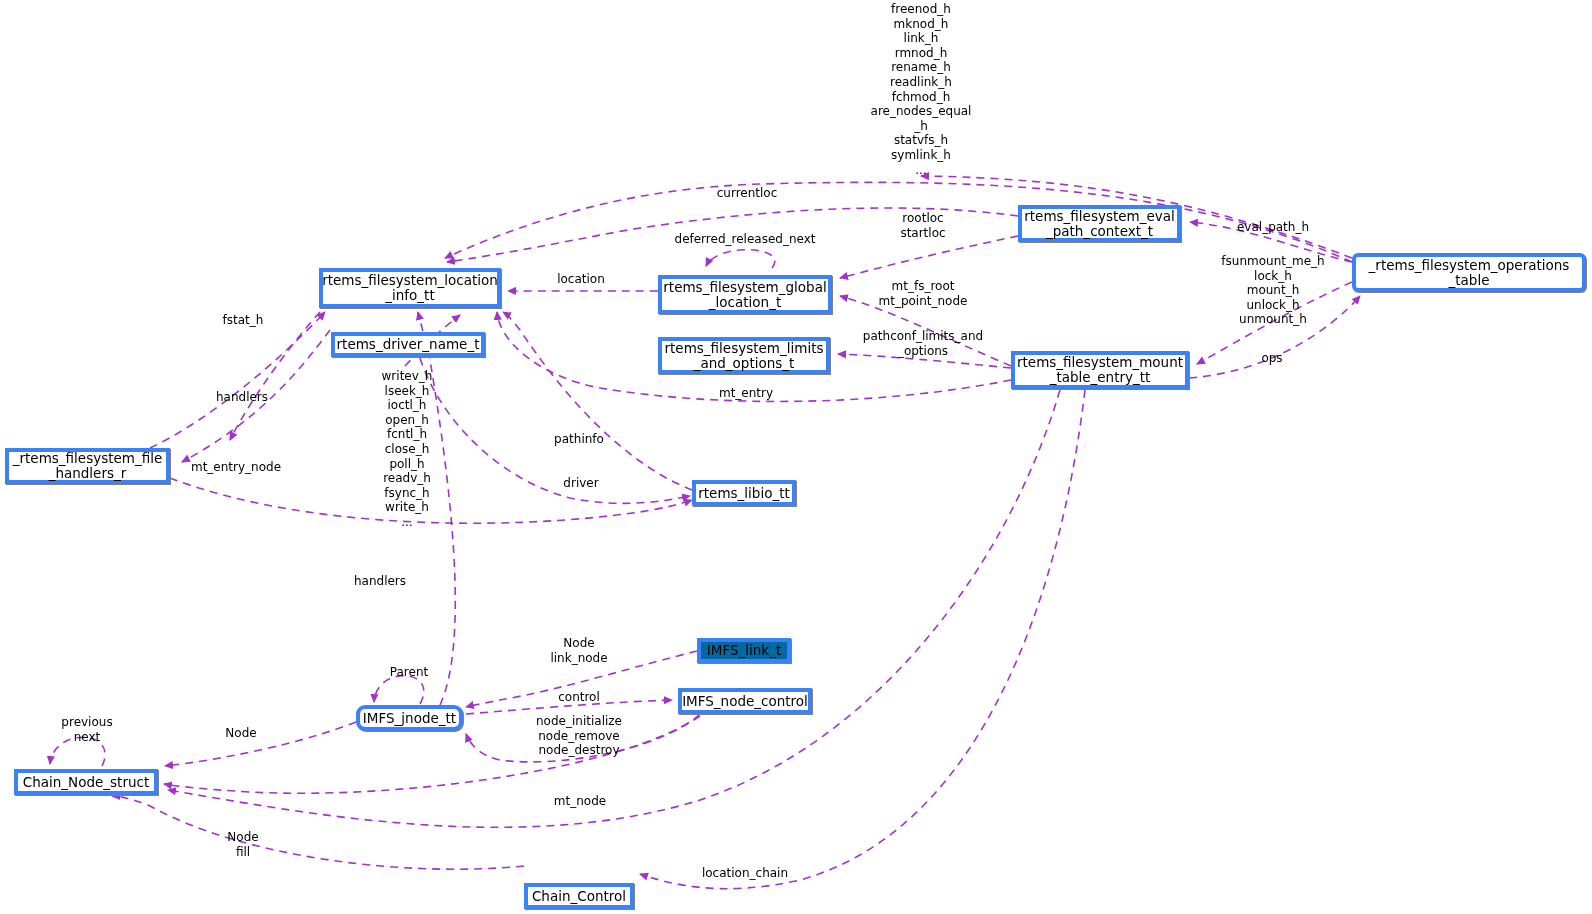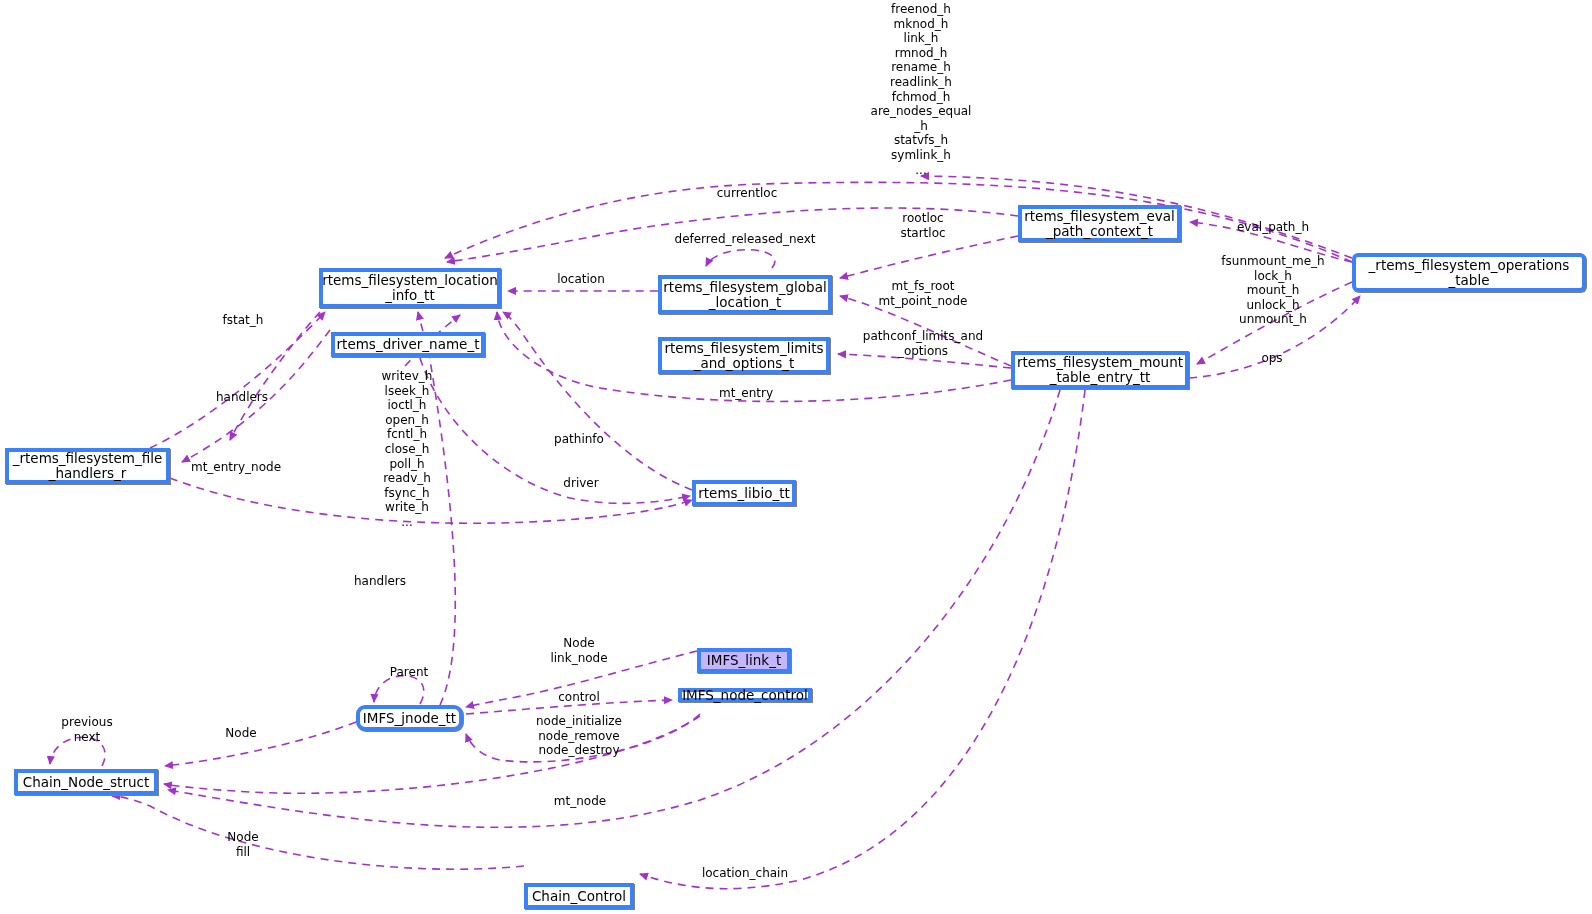--- a/index.html
+++ b/index.html
@@ -15,21 +15,21 @@
     font-size:13.5px;
     line-height:15px;
     text-align:center;
     display:flex;
     align-items:center;
     justify-content:center;
     white-space:pre-line;
     box-shadow:1px 1px 0 0 #808080;
     z-index:3;
   }
-  .node.hl{background:#c4b5fd;margin-top:10px;}
+  .node.hl{background:#0369a1;}
   .elabel{
     position:absolute;
     color:#000000;
     font-size:12px;
     line-height:14.6px;
     text-align:center;
     white-space:pre-line;
     z-index:2;
   }
 </style>
@@ -119,21 +119,21 @@
 _location_t</div>
       <div class="node" style="left: 658px; top: 337px; width: 172px; height: 37px; text-align: center;">rtems_filesystem_limits
 _and_options_t</div>
       <div class="node" style="left: 319px; top: 268px; width: 182px; height: 40px;">rtems_filesystem_location
 _info_tt</div>
       <div class="node" style="left: 331px; top: 332px; width: 154px; height: 25px;">rtems_driver_name_t</div>
       <div class="node" style="left: 5px; top: 448px; width: 165px; height: 36px;">_rtems_filesystem_file
 _handlers_r</div>
       <div class="node" style="left: 692px; top: 480px; width: 104px; height: 26px;">rtems_libio_tt</div>
       <div class="node hl" style="left: 697px; top: 638px; width: 94px; height: 25px;">IMFS_link_t</div>
-      <div class="node" style="left: 678px; top: 688px; width: 134px; height: 14px;">IMFS_node_control</div>
+      <div class="node" style="left: 678px; top: 688px; width: 134px; height: 26px;">IMFS_node_control</div>
       <div class="node" style="left: 356px; top: 705px; width: 107px; height: 26px; border-radius: 9px;">IMFS_jnode_tt</div>
       <div class="node" style="left: 14px; top: 769px; width: 144px; height: 26px;">Chain_Node_struct</div>
       <div class="node" style="left: 524px; top: 851px; width: 110px; height: 26px; margin-top: 32px;">Chain_Control</div>
     </div>
   <div id="labels-layer">
       <div class="elabel" style="left: 856px; top: 2px; width: 130px;">freenod_h
 mknod_h
 link_h
 rmnod_h
 rename_h

